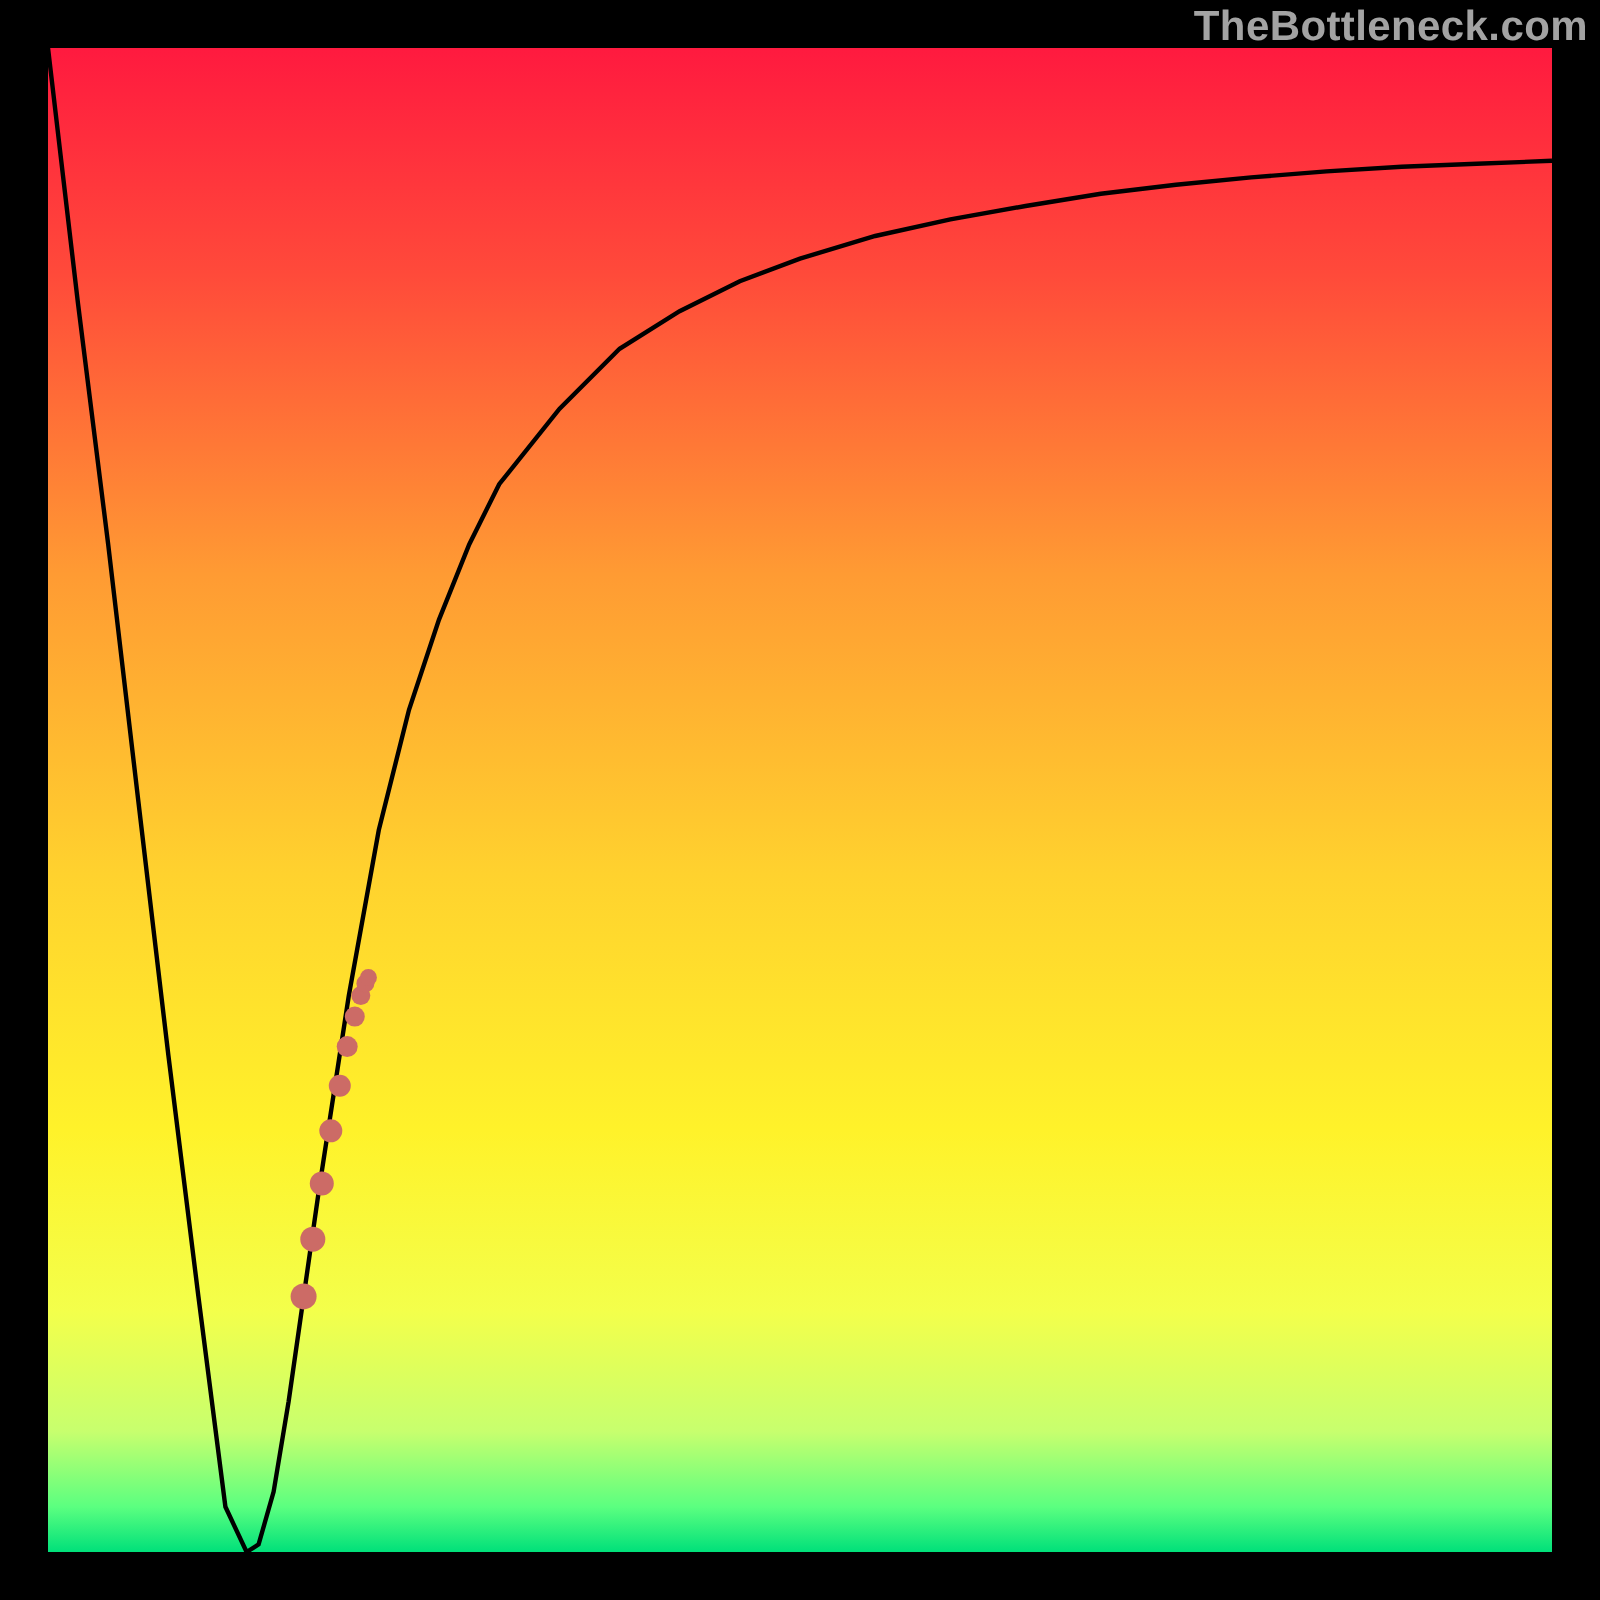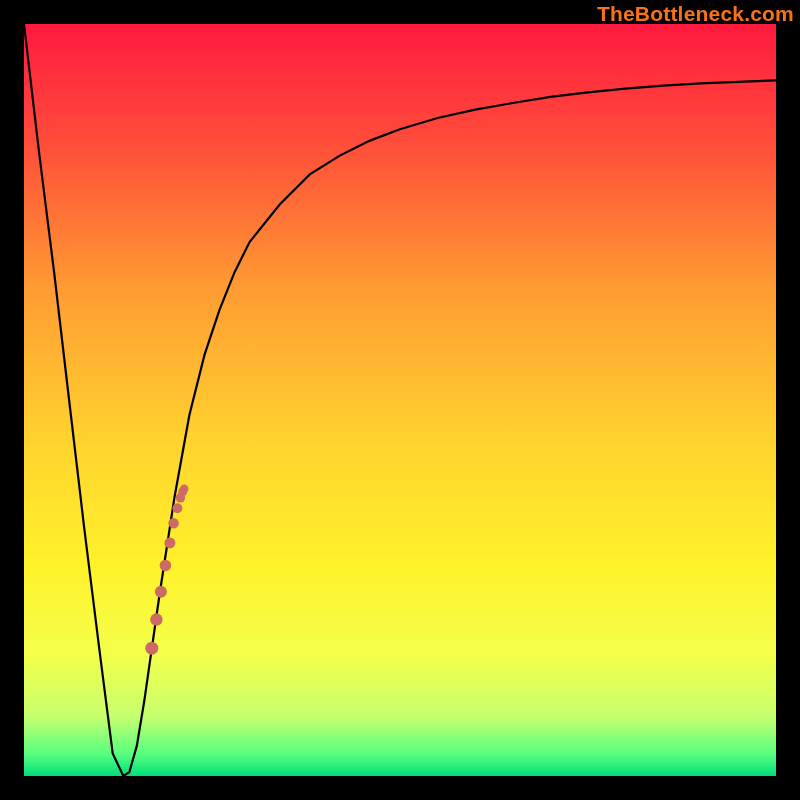--- a/index.html
+++ b/index.html
@@ -23,21 +23,21 @@
     position: absolute;
     left: 0;
     top: 0;
     width: 752px;
     height: 752px;
   }
   .watermark {
     position: absolute;
     top: 2px;
     right: 6px;
-    color: #f97316;
+    color: #a3a3a3;
     font-size: 21px;
     font-weight: 600;
     letter-spacing: 0.2px;
     user-select: none;
   }
   svg { display: block; }
 </style>
 </head>
 <body>
 

